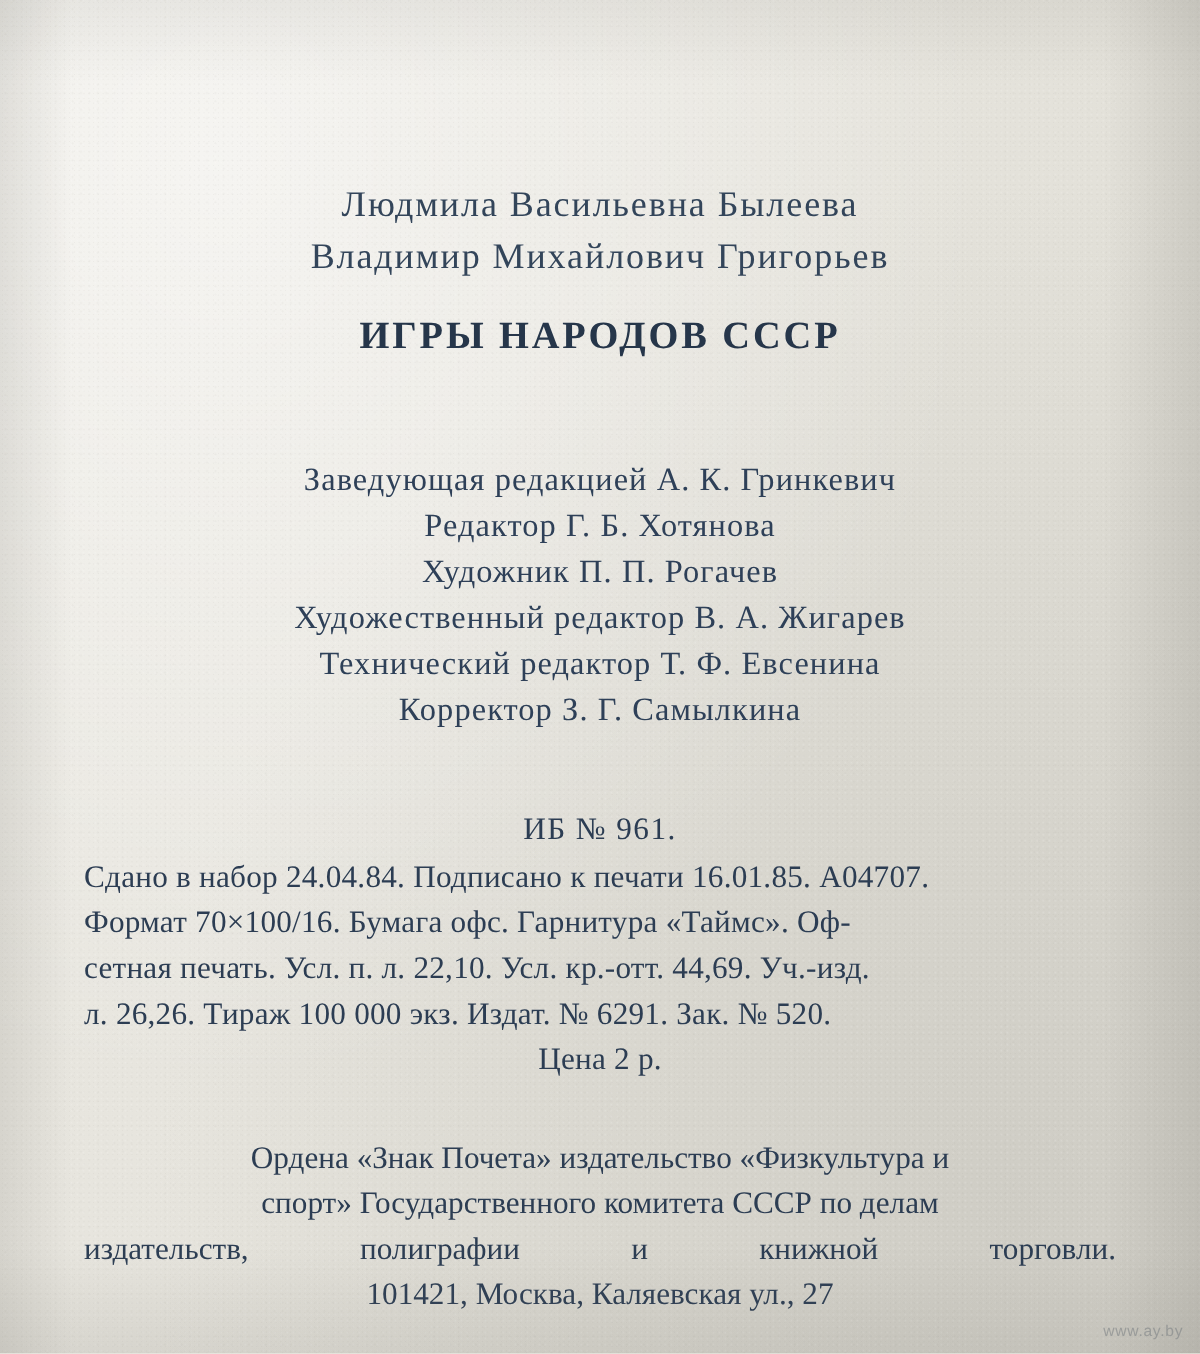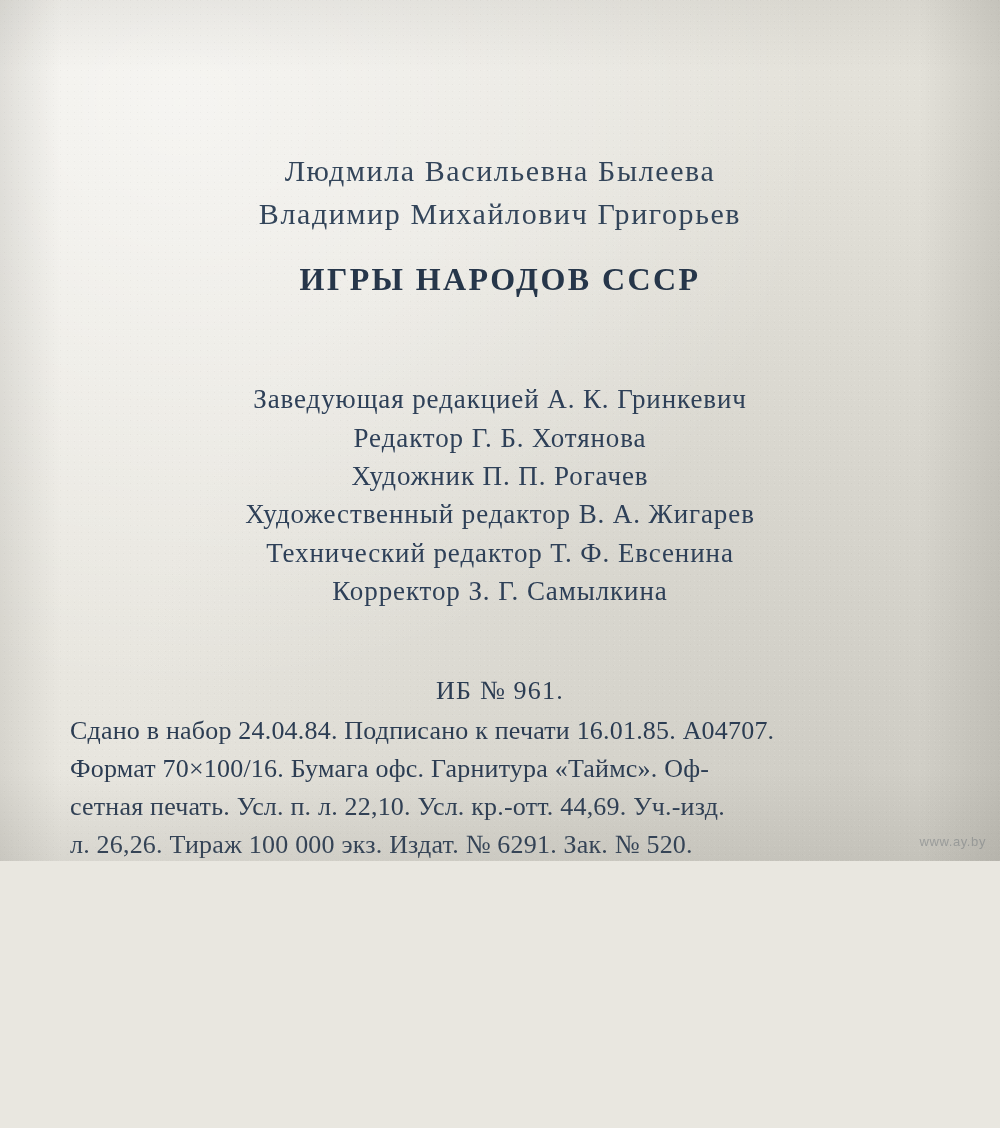--- a/index.html
+++ b/index.html
@@ -10,21 +10,21 @@
     width: 1000px;
     height: 1128px;
     overflow: hidden;
     background: #e9e7e0;
     font-family: "Liberation Serif", serif;
   }
 
   .page {
     position: relative;
     width: 1000px;
-    height: 861px;
+    height: 1128px;
     background:
       radial-gradient(ellipse at 18% 12%, rgba(255,255,255,0.55) 0%, rgba(255,255,255,0) 55%),
       radial-gradient(ellipse at 85% 90%, rgba(186,184,176,0.45) 0%, rgba(255,255,255,0) 60%),
       linear-gradient(118deg, #eceae3 0%, #e7e5de 38%, #e2e0d8 68%, #dedcd4 100%);
     box-sizing: border-box;
     overflow: hidden;
   }
 
   
   .grain {

